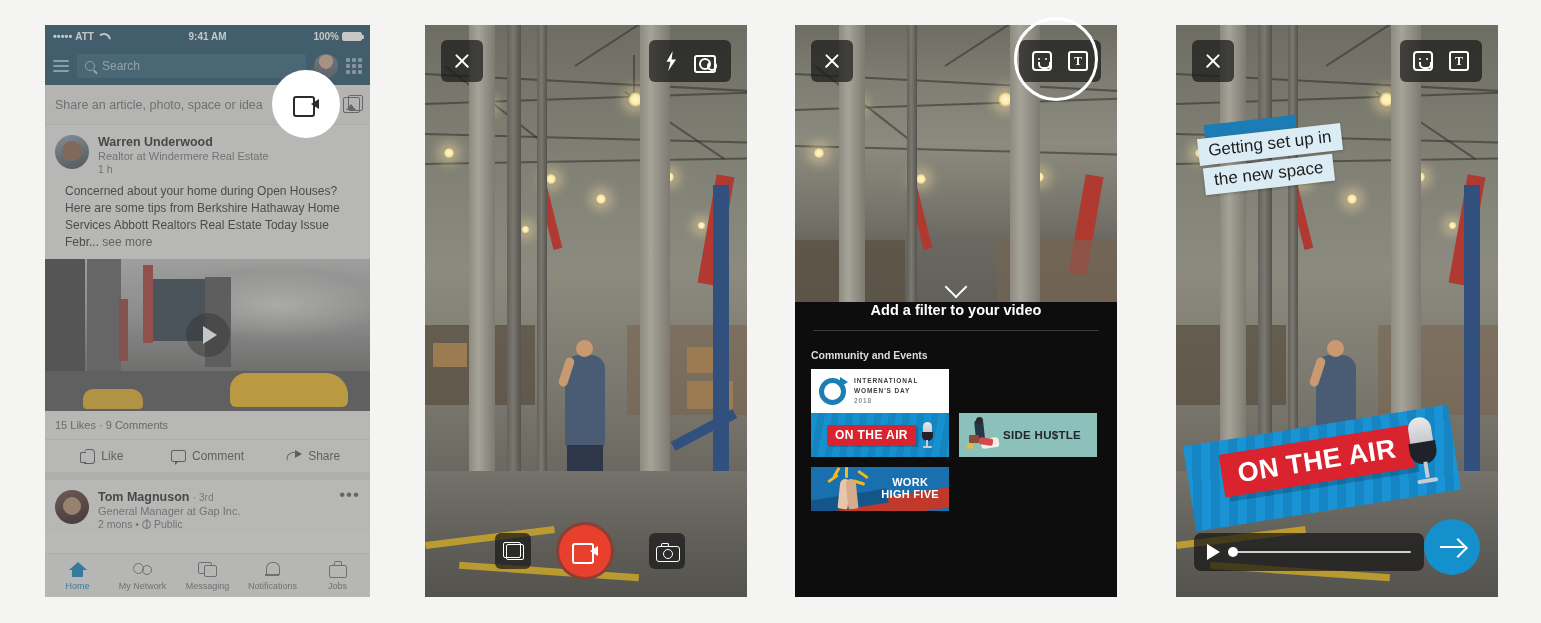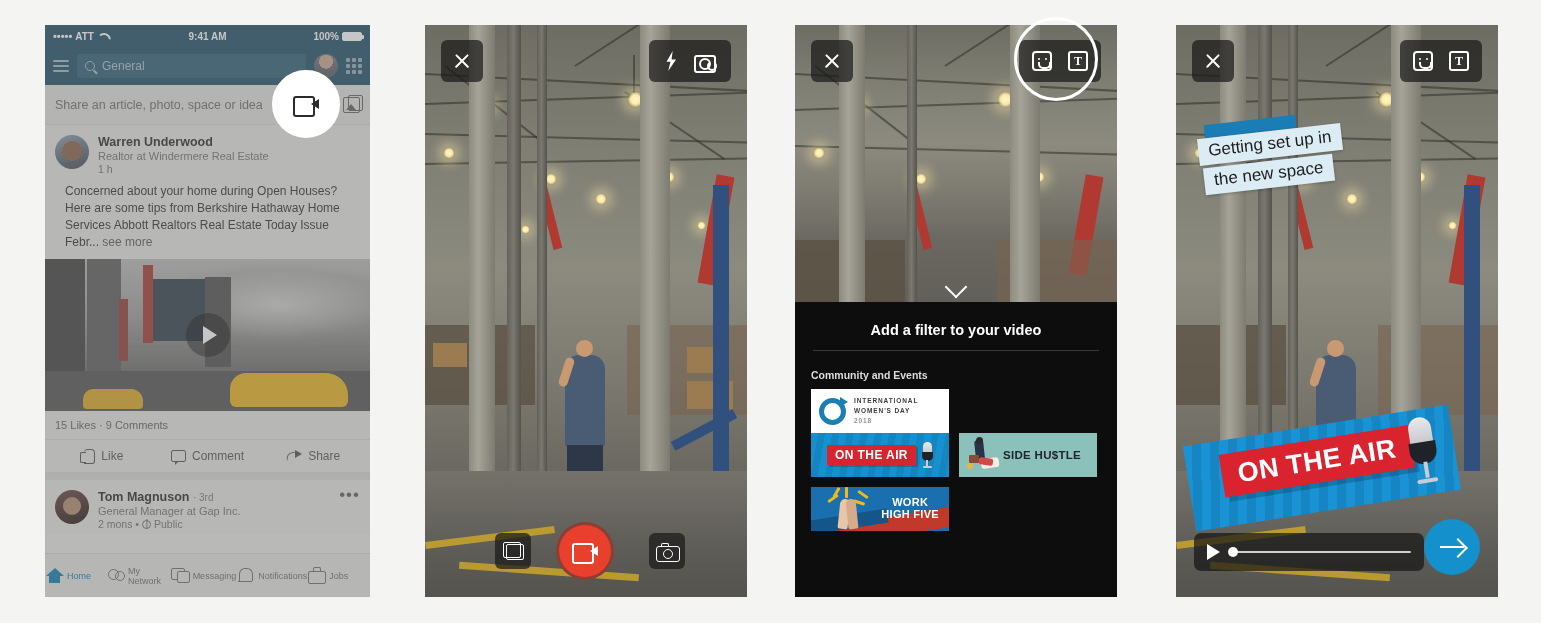--- a/index.html
+++ b/index.html
@@ -99,21 +99,21 @@
   .ic-like::before { content: ""; position: absolute; left: 0; bottom: 0; width: 5px; height: 9px; border: 1.4px solid #4f4f4f; border-right: none; border-radius: 2px 0 0 2px; }
   .ic-like::after { content: ""; position: absolute; left: 4px; top: 0; width: 10px; height: 13px; border: 1.4px solid #4f4f4f; border-left: none; border-radius: 4px 4px 3px 0; }
   .ic-comment { width: 15px; height: 12px; border: 1.4px solid #4f4f4f; border-radius: 2px; position: relative; }
   .ic-comment::after { content: ""; position: absolute; left: 3px; bottom: -4px; width: 0; height: 0; border-top: 4px solid #4f4f4f; border-right: 4px solid transparent; }
   .ic-share { width: 16px; height: 12px; position: relative; }
   .ic-share::before { content: ""; position: absolute; left: 0; bottom: 2px; width: 12px; height: 7px; border: 1.4px solid #4f4f4f; border-right: none; border-bottom: none; border-radius: 7px 0 0 0; transform: rotate(-8deg); }
   .ic-share::after { content: ""; position: absolute; right: 0; top: 0px; width: 0; height: 0; border-left: 7px solid #4f4f4f; border-top: 4px solid transparent; border-bottom: 4px solid transparent; }
   .gap-sep { height: 7px; background: #d7d7d5; }
 
   .tabbar { position: absolute; left: 0; right: 0; bottom: 0; height: 44px; background: #e4e4e2; border-top: 1px solid #cfcfcd; display: flex; align-items: center; }
-  .tab { flex: 1; display: flex; align-items: center; gap: 3px; font-size: 9px; color: #6a6a6a; }
+  .tab { flex: 1; display: flex; flex-direction: column; align-items: center; gap: 3px; font-size: 9px; color: #6a6a6a; }
   .tab.active { color: #0a7bb5; }
   .tico { width: 19px; height: 17px; position: relative; }
   .ic-home::before { content: ""; position: absolute; left: 1px; top: 1px; width: 0; height: 0; border-left: 9px solid transparent; border-right: 9px solid transparent; border-bottom: 8px solid #0a7bb5; }
   .ic-home::after { content: ""; position: absolute; left: 4px; top: 8px; width: 11px; height: 8px; background: #0a7bb5; }
   .ic-net::before { content: ""; position: absolute; left: 0; top: 2px; width: 9px; height: 9px; border: 1.4px solid #6a6a6a; border-radius: 50%; }
   .ic-net::after { content: ""; position: absolute; right: 0; top: 4px; width: 8px; height: 8px; border: 1.4px solid #6a6a6a; border-radius: 50%; }
   .ic-msg::before { content: ""; position: absolute; left: 0; top: 1px; width: 12px; height: 10px; border: 1.4px solid #6a6a6a; border-radius: 2px; }
   .ic-msg::after { content: ""; position: absolute; right: 0; top: 4px; width: 11px; height: 10px; border: 1.4px solid #6a6a6a; border-radius: 2px; background: #e4e4e2; }
   .ic-bell::before { content: ""; position: absolute; left: 3px; top: 1px; width: 12px; height: 12px; border: 1.4px solid #6a6a6a; border-radius: 6px 6px 0 0; border-bottom: none; }
   .ic-bell::after { content: ""; position: absolute; left: 2px; bottom: 2px; width: 14px; height: 1.4px; background: #6a6a6a; }
@@ -180,21 +180,21 @@
   .icon-photo { width: 22px; height: 17px; position: relative; }
   .icon-photo::before { content: ""; position: absolute; left: 0; top: 3px; width: 22px; height: 14px; border: 1.8px solid #fff; border-radius: 3px; }
   .icon-photo::after { content: ""; position: absolute; left: 7px; top: 6px; width: 8px; height: 8px; border: 1.8px solid #fff; border-radius: 50%; }
   .photo-bump { position: absolute; left: 5px; top: 0; width: 8px; height: 4px; border: 1.8px solid #fff; border-bottom: none; border-radius: 2px 2px 0 0; }
 
   
   #panel-filter { left: 795px; top: 25px; width: 322px; height: 572px; background: #111; }
   .filter-sheet { position: absolute; left: 0; right: 0; bottom: 0; top: 277px; background: #0d0d0d; }
   .chev-wrap { position: absolute; left: 50%; top: -23px; transform: translateX(-50%); width: 26px; height: 16px; }
   .chev-down { width: 16px; height: 16px; border-right: 2.6px solid #fff; border-bottom: 2.6px solid #fff; transform: rotate(45deg); margin: 0 auto; }
-  .sheet-title { text-align: center; color: #fff; font-size: 14.5px; font-weight: bold; padding-top: 20px; }
+  .sheet-title { text-align: center; color: #fff; font-size: 14.5px; font-weight: bold; }
   .sheet-rule { height: 1px; background: #3a3a3a; margin: 12px 18px 0 18px; }
   .sec-label { color: #dcdcdc; font-size: 10.5px; font-weight: bold; padding: 18px 16px 8px 16px; }
   .filt-grid { display: flex; flex-wrap: wrap; gap: 10px; padding: 0 16px; }
 
   .fthumb { width: 138px; height: 44px; overflow: hidden; position: relative; }
   
   .f-iwd { background: #fff; display: flex; align-items: center; gap: 8px; padding-left: 8px; }
   .iwd-mark { width: 27px; height: 27px; border-radius: 50%; border: 5px solid #1b7fb5; position: relative; flex: none; }
   .iwd-mark::after { content: ""; position: absolute; left: 16px; top: -6px; width: 0; height: 0; border-left: 8px solid #1b7fb5; border-top: 5px solid transparent; border-bottom: 5px solid transparent; }
   .iwd-txt { font-size: 6.5px; letter-spacing: 0.9px; color: #3b3b3b; font-weight: bold; line-height: 1.55; }
@@ -280,21 +280,21 @@
     </div>
 
     <div class="navbar">
       <div class="hamburger">
           <i></i>
           <i></i>
           <i></i>
         </div>
       <div class="searchbox">
         <span class="mag"></span>
-        <span class="search-ph">General</span>
+        <span class="search-ph">Search</span>
       </div>
       <div class="nav-avatar"></div>
       <div class="grid9">
           <b></b>
           <b></b>
           <b></b>
           <b></b>
           <b></b>
           <b></b>
           <b></b>

